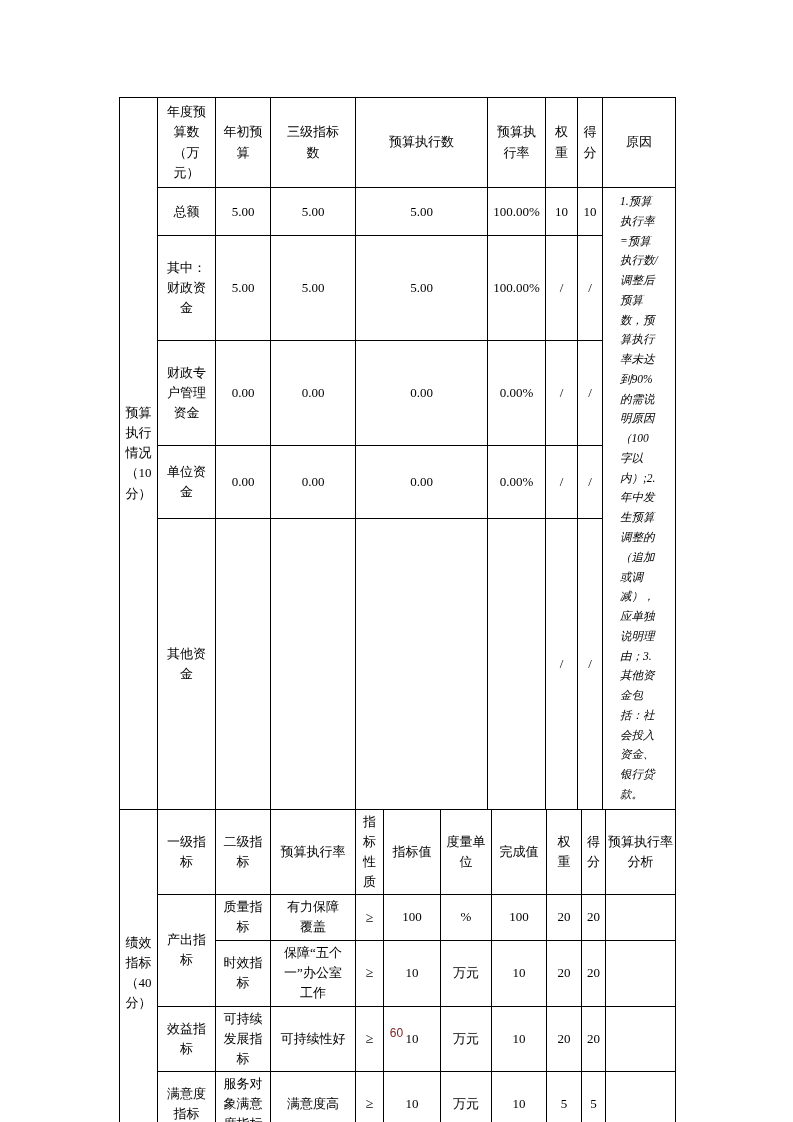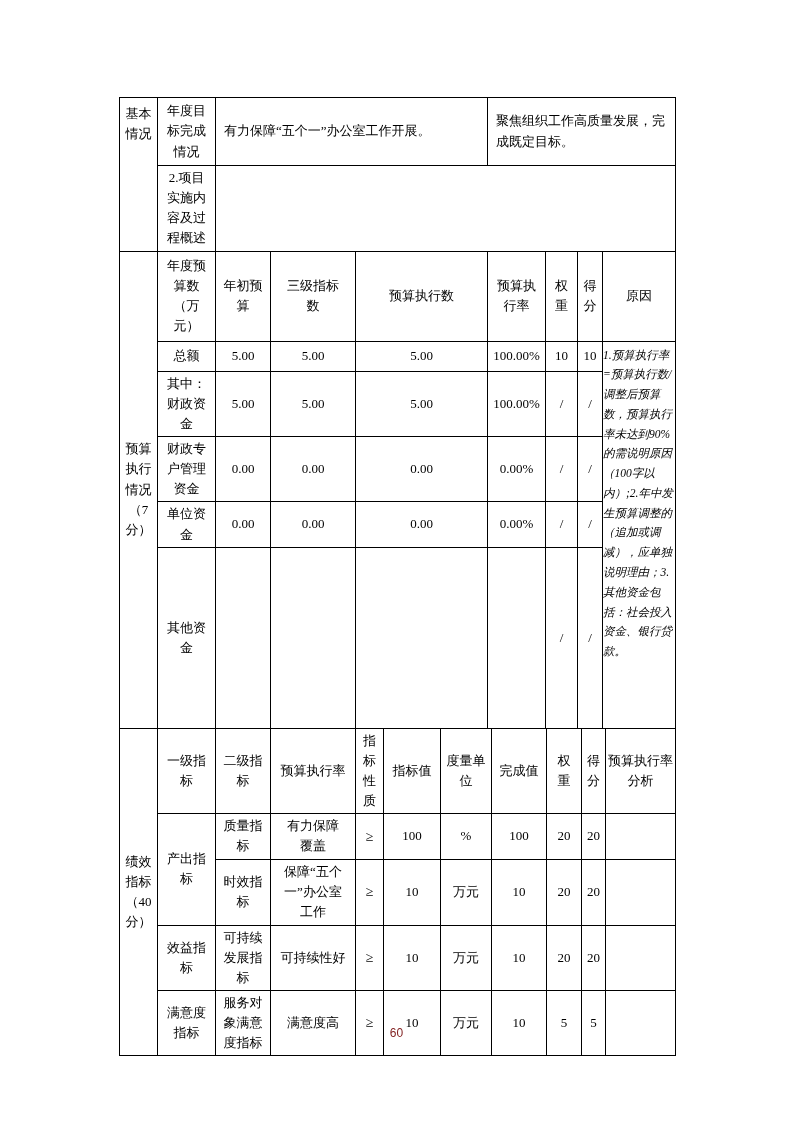--- a/index.html
+++ b/index.html
@@ -40,85 +40,59 @@
   td.top-label {
     vertical-align: top;
     padding-top: 6px;
   }
   td.reason-cell {
     text-align: left;
     vertical-align: top;
     font-style: italic;
     font-size: 11.5px;
     line-height: 1.72;
-    padding: 4px 0;
+    padding: 4px 17px;
     white-space: normal;
     word-break: break-all;
   }
   td.nature-cell { font-size: 14px; }
   .page-number {
     position: absolute;
     left: 0; top: 1026px;
     width: 100%;
     text-align: center;
     font-size: 12px;
     color: #7f1d1d;
     font-family: "Liberation Sans", sans-serif;
   }
 </style>
 </head>
 <body>
 
 <div class="doc-table-wrap">
 
-  <table>
-    <colgroup>
-      <col style="width:38px">
-        <col style="width:58px">
-        <col style="width:272px">
-        <col style="width:188px">
-    </colgroup>
-    <tbody>
-        <tr style="height:68px">
-      <td class="top-label" rowspan="2">基本
-情况</td>
-      <td>年度目
-标完成
-情况</td>
-      <td class="left-text">有力保障“五个一”办公室工作开展。</td>
-      <td class="left-text">聚焦组织工作高质量发展，完成既定目标。</td>
-    </tr>
-    <tr style="height:73px">
-      <td>2.项目
-实施内
-容及过
-程概述</td>
-      <td class="left-text" colspan="2"></td>
-    </tr>
-  </tbody>
-    </table>
 
   <table>
     <colgroup>
       <col style="width:38px">
         <col style="width:58px">
         <col style="width:55px">
         <col style="width:85px">
         <col style="width:132px">
         <col style="width:58px">
         <col style="width:32px">
         <col style="width:25px">
         <col style="width:73px">
     </colgroup>
     <tbody>
         <tr style="height:90px">
       <td rowspan="6">预算
 执行
 情况
-（7
+（10
 分）</td>
       <td>年度预
 算数
 （万
 元）</td>
       <td>年初预
 算</td>
       <td>三级指标
 数</td>
       <td>预算执行数</td>

